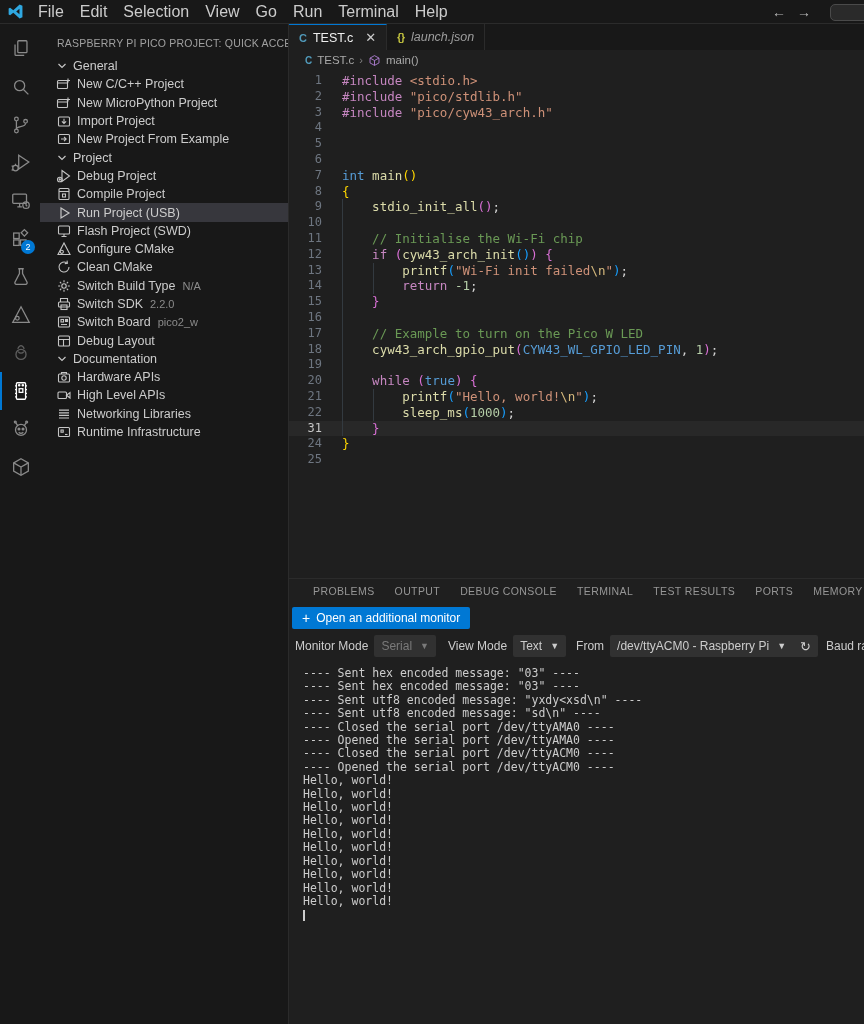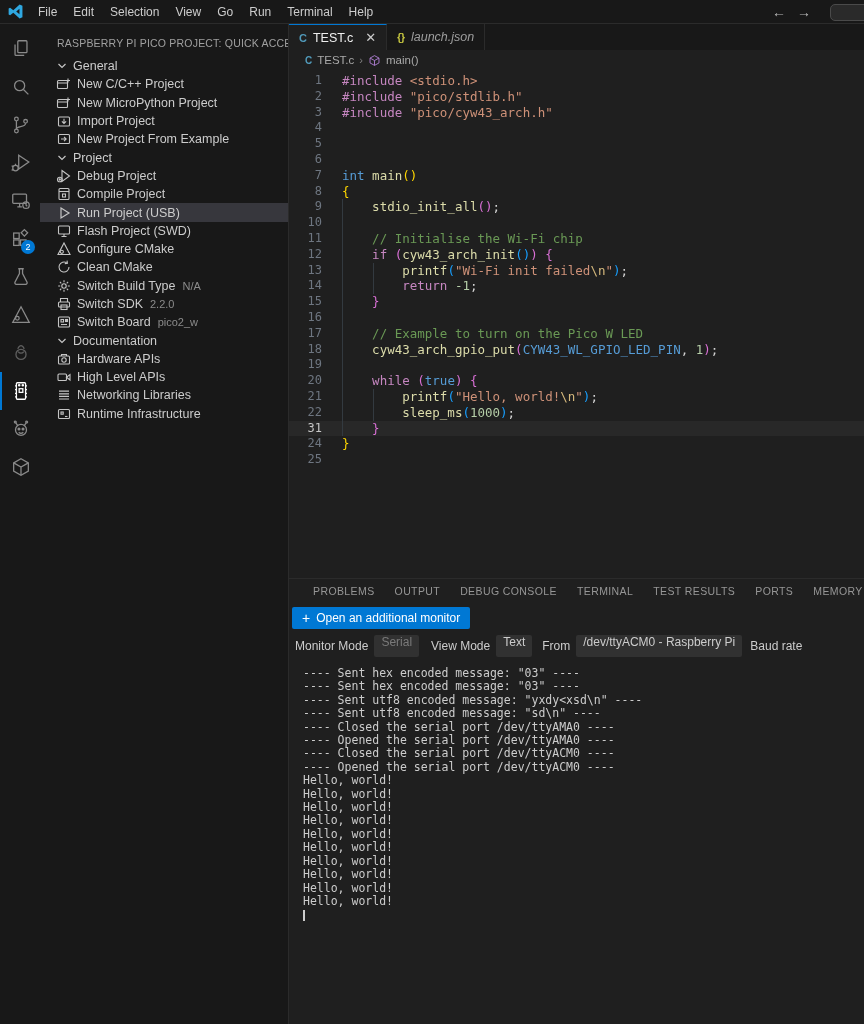--- a/index.html
+++ b/index.html
@@ -4,21 +4,21 @@
 <style>
   * { margin:0; padding:0; box-sizing:border-box; }
   html,body { width:864px; height:1024px; overflow:hidden; background:#1f1f1f;
     font-family:"Liberation Sans", sans-serif; color:#cccccc; }
 
   
   .titlebar { position:relative; height:24px; background:#181818; border-bottom:1px solid #2b2b2b;
     display:flex; align-items:center; }
   .vslogo { width:30px; display:flex; justify-content:center; align-items:center; }
   .menus { display:flex; height:100%; align-items:center; }
-  .menu-item { padding:0 8px; font-size:12px; color:#cccccc; height:100%; display:flex; align-items:center; cursor:default; }
+  .menu-item { padding:0 8px; font-size:16px; color:#cccccc; height:100%; display:flex; align-items:center; cursor:default; }
   .nav-arrow { position:absolute; top:0; height:24px; width:22px; display:flex; align-items:center; justify-content:center;
     color:#b8b8b8; font-size:14px; }
   .arrow-left { left:768px; } .arrow-right { left:793px; }
   .cmd-center { position:absolute; left:830px; top:3.5px; height:17px; width:140px;
     background:#2a2a2a; border:1px solid #4a4a4a; border-radius:5px; }
 
   
   .content { display:flex; height:1000px; }
 
   
@@ -77,21 +77,21 @@
   .ptab { font-size:10.5px; letter-spacing:.4px; color:#969696; padding:5px 10px 4px 10px; border-bottom:1px solid transparent; }
 
   .btnrow { height:30px; display:flex; align-items:center; padding-left:3px; }
   .blue-btn { background:#0078d4; color:#ffffff; font-size:12px; height:22px; border:none; border-radius:2px;
     display:flex; align-items:center; gap:6px; padding:0 10px; }
   .blue-btn .plus { font-size:14px; line-height:1; }
 
   .toolrow { height:26px; display:flex; align-items:center; padding-left:6px; font-size:12px; color:#cccccc; overflow:hidden; white-space:nowrap; }
   .tool-label { }
   .dd { background:#313131; border-radius:2px; height:22px; display:inline-flex; align-items:center;
-    padding:0 7px; gap:8px; margin-left:6px;flex-direction:column; }
+    padding:0 7px; gap:8px; margin-left:6px; }
   .dd .chev { font-size:9px; color:#cccccc; }
   .dd.disabled { color:#7a7a7a; } .dd.disabled .chev { color:#7a7a7a; }
   .dd .refresh { font-size:13px; margin-left:6px; color:#cccccc; }
 
   .termwrap { flex:1; padding:8px 0 0 14px; font-family:"DejaVu Sans Mono", monospace;
     font-size:11.5px; line-height:13.4px; color:#cccccc; overflow:hidden; }
   .tline { white-space:pre; }
   .cursor { display:inline-block; width:1.5px; height:11px; background:#cccccc; vertical-align:text-bottom; }
 
   svg { display:block; }
@@ -321,20 +321,27 @@
     </div>
     <div class="trow">
       <svg width="16" height="16" viewBox="0 0 16 16" fill="none" stroke="currentColor" stroke-width="1.1">
           <rect x="2.5" y="3" width="11" height="10" rx="1"></rect>
           <rect x="5" y="5.5" width="2.5" height="2.5"></rect>
           <rect x="9.5" y="5.5" width="2" height="2"></rect>
           <path d="M5 10.5h6"></path>
         </svg>
       <span>Switch Board</span>
       <span class="tdetail">pico2_w</span>
+    </div>
+    <div class="trow">
+      <svg width="16" height="16" viewBox="0 0 16 16" fill="none" stroke="currentColor" stroke-width="1.1">
+          <rect x="2.5" y="3" width="11" height="10" rx="1"></rect>
+          <path d="M2.5 6.5h11M7.5 6.5V13"></path>
+        </svg>
+      <span>Debug Layout</span>
     </div>
 
     <div class="trow section">
       <svg width="16" height="16" viewBox="0 0 16 16" fill="none" stroke="currentColor" stroke-width="1.2">
           <path d="M4.5 6l3.5 3.5L11.5 6"></path>
         </svg>
       <span>Documentation</span>
     </div>
     <div class="trow">
       <svg width="16" height="16" viewBox="0 0 16 16" fill="none" stroke="currentColor" stroke-width="1.1">

